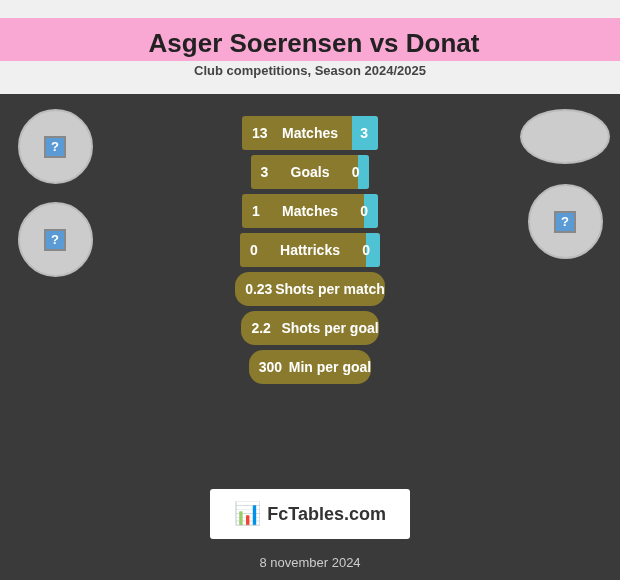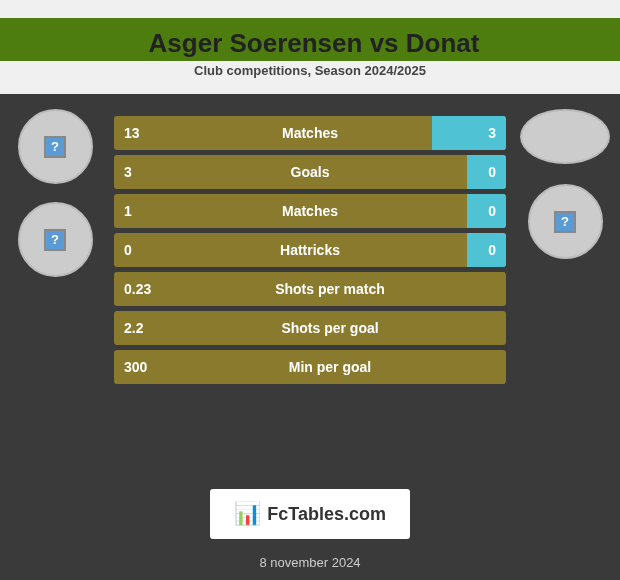--- a/index.html
+++ b/index.html
@@ -20,21 +20,21 @@
       display: flex;
       flex-direction: column;
       align-items: center;
     }
     .title {
       color: #222;
       font-size: 26px;
       font-weight: bold;
       margin-top: 18px;
       text-align: center;
-      background: #4d7c0f;
+      background: #f9a8d4;
       width: 100%;
       padding: 10px 0 2px 8px;
     }
     .subtitle {
       color: #444;
       font-size: 13px;
       text-align: center;
       background: #f0f0f0;
       width: 100%;
       padding: 2px 0 10px 0;
@@ -108,20 +108,21 @@
       justify-content: center;
       border: 2px solid #bbb;
       margin-top: 6px;
     }
     .stats-area {
       flex: 1;
       display: flex;
       flex-direction: column;
       gap: 5px;
       padding: 12px 4px;
+      align-items: center;
     }
     .stat-row {
       display: flex;
       flex-direction: row;
       align-items: center;
       height: 34px;
       position: relative;
     }
     .stat-bar-bg {
       width: 100%;
@@ -165,20 +166,21 @@
     .stat-fill {
       position: absolute;
       right: 0;
       top: 0;
       height: 100%;
       background: #4fc3d4;
       z-index: 1;
     }
     .stat-row-single .stat-bar-bg {
       background: #8a7a2e;
+      border-radius: 14px;
     }
     .logo-area {
       background: white;
       width: 200px;
       height: 50px;
       display: flex;
       align-items: center;
       justify-content: center;
       margin: 10px auto 8px auto;
       border-radius: 3px;

